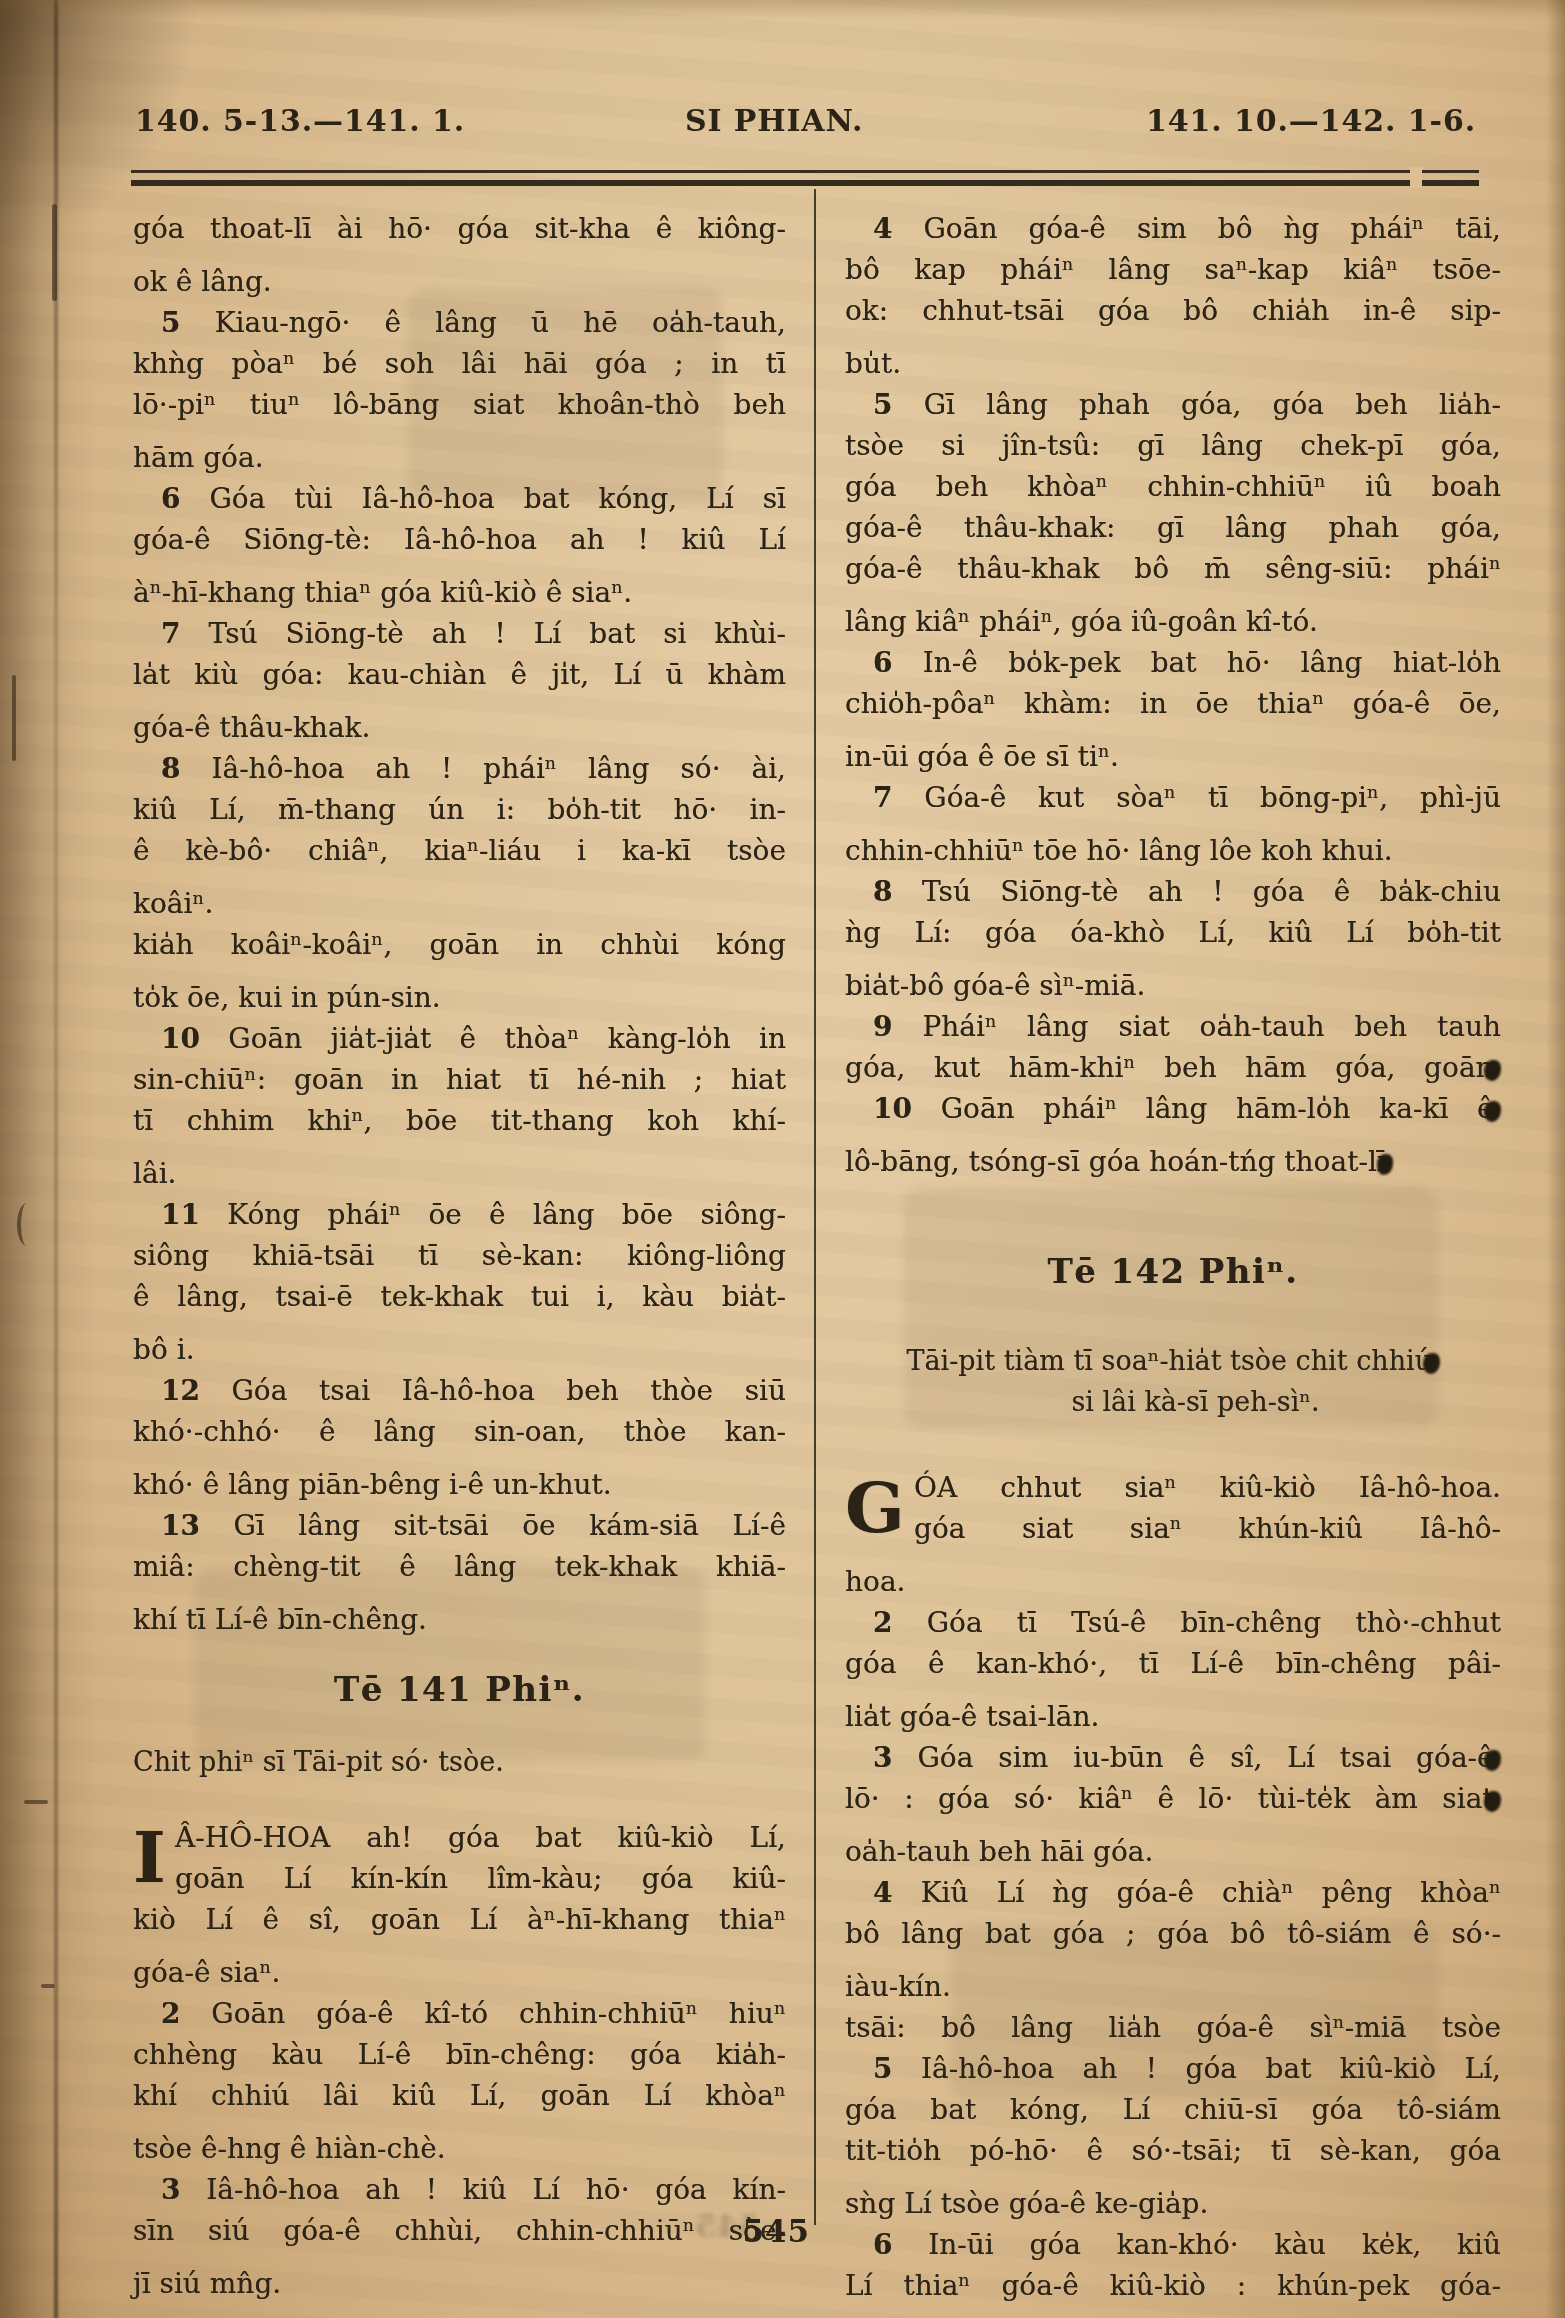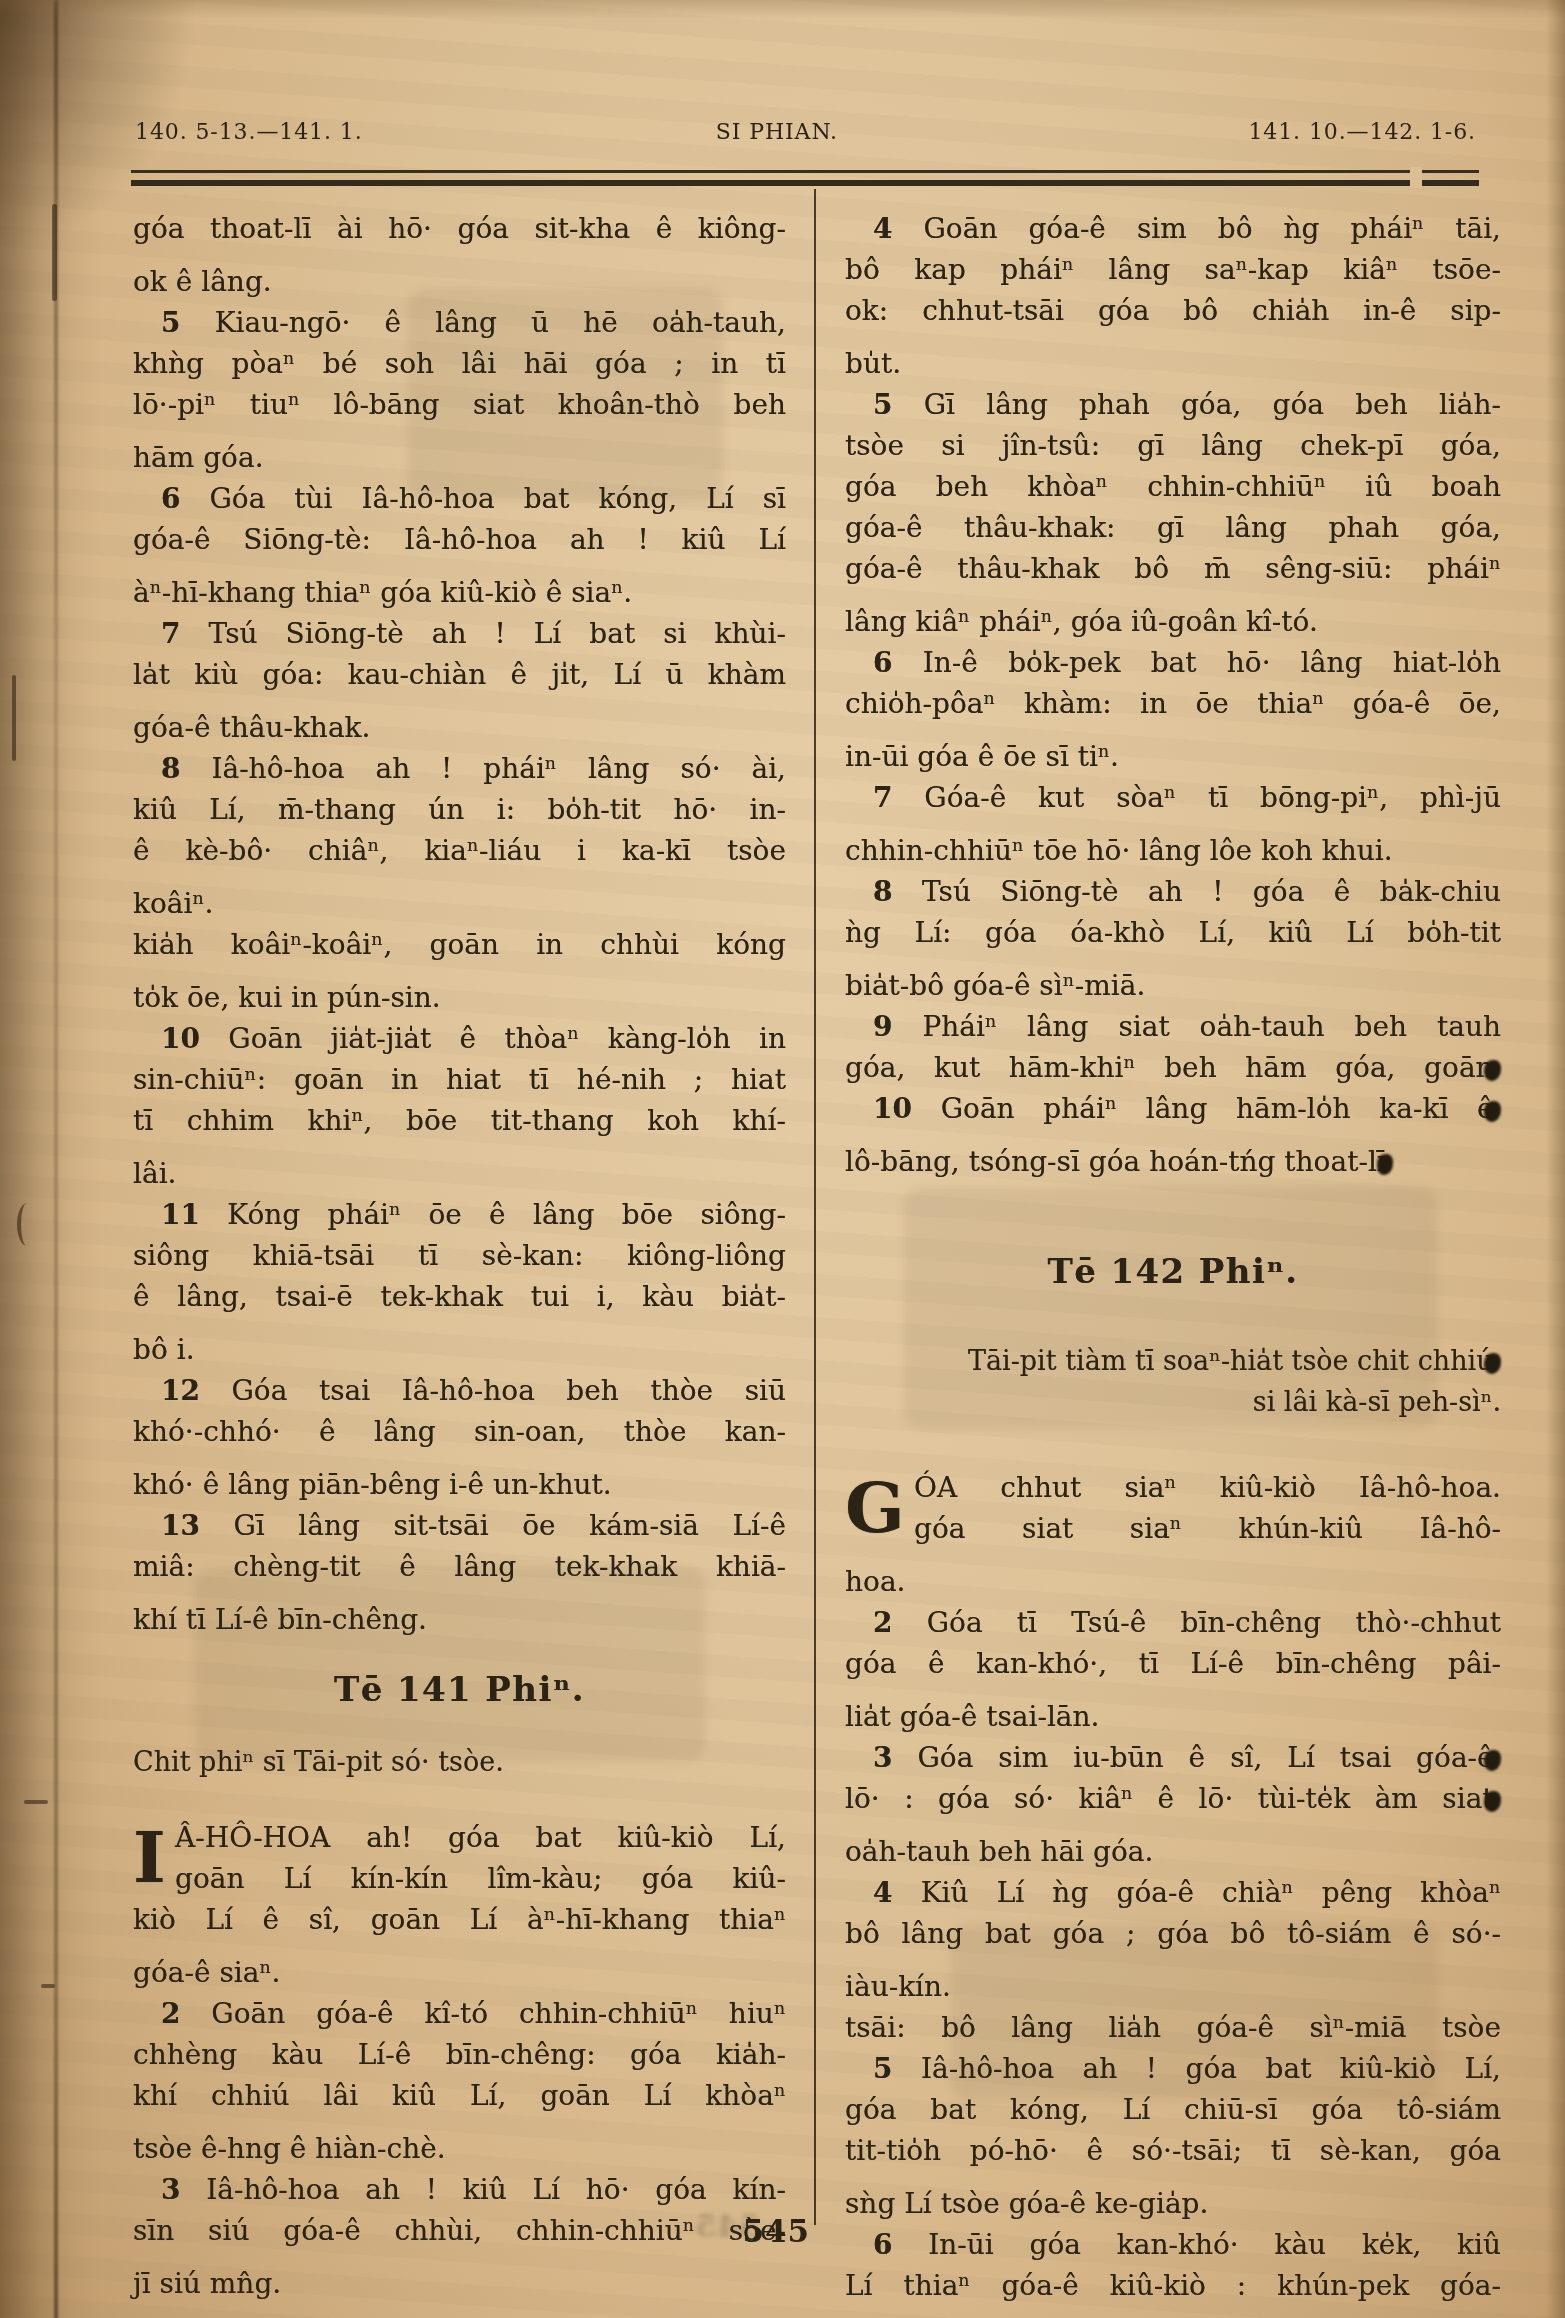--- a/index.html
+++ b/index.html
@@ -28,21 +28,21 @@
   .edge-right{right:0;top:0;width:20.4px;height:100%;
     background:linear-gradient(270deg, rgba(80,55,25,.38), rgba(0,0,0,0));}
   .edge-top{left:0;top:0;width:100%;height:18.5px;
     background:linear-gradient(180deg, rgba(120,90,50,.28), rgba(0,0,0,0));}
   .mottle{left:0;top:0;width:100%;height:100%;
     background:repeating-linear-gradient(4deg, rgba(118,100,70,.045) 0 21.3px, rgba(0,0,0,0) 21.3px 43px);}
   .ghost-patch{filter:blur(4.2px);background:rgba(108,92,58,.10);border-radius:18.5px;}
   .mark{position:absolute;background:rgba(40,28,14,.55);pointer-events:none;}
   .rule-break{position:absolute;background:var(--paper);}
   
-  .running-head{position:absolute;top:119px;font-weight:normal;font-size:22px;letter-spacing:0.9px;white-space:nowrap;}
+  .running-head{position:absolute;top:103px;font-weight:bold;font-size:30px;letter-spacing:0.9px;white-space:nowrap;}
   .rh-left{left:135px;}
   .rh-center{left:50%;transform:translateX(-55%);}
   .rh-right{right:90px;}
   .rule{position:absolute;left:131px;width:1348px;background:var(--ink);}
   .rule.thin{top:170px;height:3.2px;opacity:.92;}
   .rule.thick{top:180px;height:5.6px;opacity:.95;}
   .divider{position:absolute;left:814px;top:189px;width:2.3px;height:2036px;background:var(--ink);opacity:.85;}
   
   .col{position:absolute;top:208px;font-size:28px;line-height:41px;
        text-rendering:optimizeLegibility;}
@@ -51,21 +51,21 @@
   .line{text-align:justify;text-align-last:justify;
         text-shadow:0 0 0.5px rgba(42,35,22,.55);}
   .line.last{text-align-last:left;margin-top:12px;}
   .line.indent{text-indent:28px;}
   .vnum{font-weight:bold;}
   .psalm-heading{text-align:center;font-weight:bold;font-size:34px;line-height:41px;
     margin:29px 0 31px;letter-spacing:1.4px;text-shadow:0 0 0.5px rgba(42,35,22,.55);}
   .psalm-heading.roomy{margin:69px 0 48px;}
   .psalm-subtitle{text-align:left;font-size:27px;line-height:41px;margin:0 0 35px;
     text-shadow:0 0 0.5px rgba(42,35,22,.45);}
-  .sub-line{font-size:27px;line-height:41px;text-align:right;text-shadow:0 0 0.5px rgba(42,35,22,.45);}
+  .sub-line{font-size:27px;line-height:41px;text-align:center;text-shadow:0 0 0.5px rgba(42,35,22,.45);}
   .sub-line.s2{margin-left:45px;margin-bottom:45px;}
   .dcwrap::after{content:"";display:block;clear:both;}
   .drop-cap{float:left;font-size:70px;line-height:78px;font-weight:bold;
     margin:1.9px 9.3px 0 0;text-shadow:0 0 0.9px rgba(42,35,22,.5);}
   .ink-blot{display:inline-block;width:16.7px;height:20.4px;background:#221b10;
     border-radius:52% 40% 58% 46%;margin-left:-9.3px;vertical-align:-3.7px;filter:blur(0.9px);}
   .page-number{position:absolute;left:50%;top:2213px;transform:translateX(-60%);
     font-size:31px;font-weight:bold;letter-spacing:0.9px;}
   .pn-ghost{position:absolute;left:calc(50% - 88px);top:2208px;font-size:31px;font-weight:bold;
     opacity:.18;filter:blur(1.9px);transform:scaleX(-1);}

